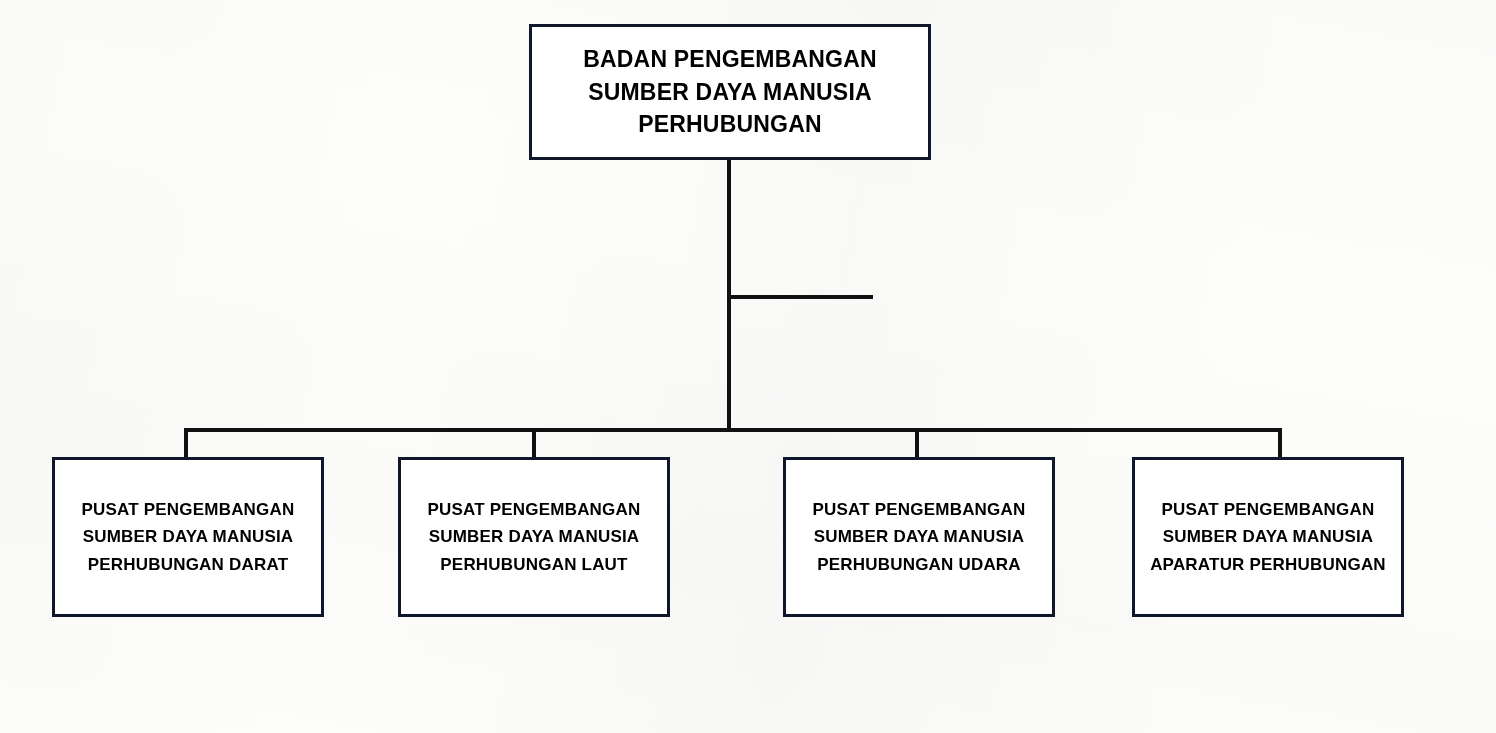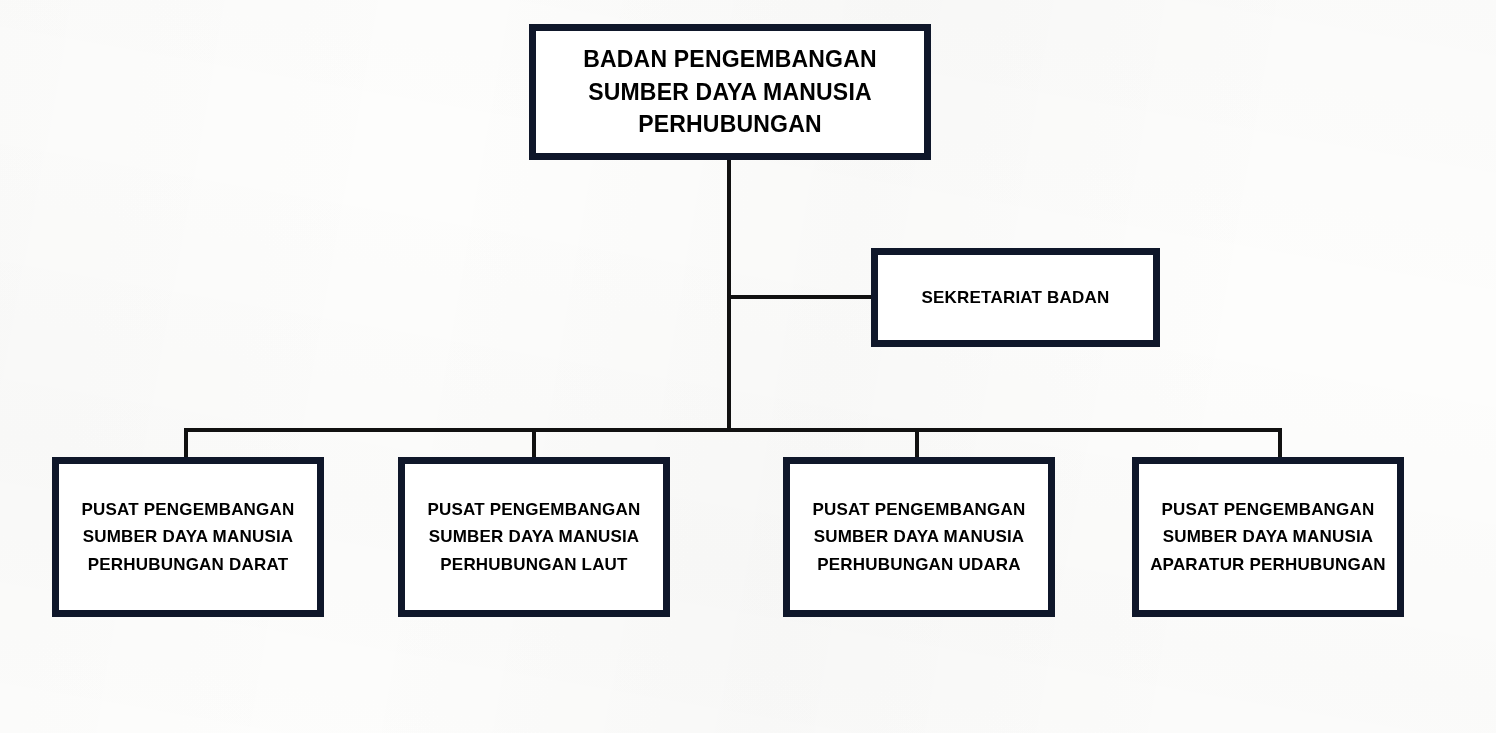--- a/index.html
+++ b/index.html
@@ -23,21 +23,21 @@
     position: absolute;
     inset: 0;
     background:
       linear-gradient(100deg, rgba(0,0,0,0.012) 0%, rgba(0,0,0,0) 28%, rgba(0,0,0,0.015) 55%, rgba(0,0,0,0) 82%),
       linear-gradient(190deg, rgba(0,0,0,0.010) 0%, rgba(0,0,0,0) 35%, rgba(0,0,0,0.012) 70%, rgba(0,0,0,0) 100%);
     pointer-events: none;
   }
   .node {
     position: absolute;
     box-sizing: border-box;
-    border: 7px solid #0f172a;
+    border: 3px solid #0f172a;
     background: #ffffff;
     display: flex;
     align-items: center;
     justify-content: center;
     text-align: center;
   }
   .node .node-label {
     display: block;
     white-space: pre-line;
     font-weight: 700;
@@ -130,23 +130,20 @@
   <div class="drop" id="drop-1"></div>
   <div class="drop" id="drop-2"></div>
   <div class="drop" id="drop-3"></div>
 
   <div class="node" id="node-root">
     <span class="node-label">BADAN PENGEMBANGAN
 SUMBER DAYA MANUSIA
 PERHUBUNGAN</span>
   </div>
 
-  <div class="node" id="node-secretariat">
-    <span class="node-label">SEKRETARIAT BADAN</span>
-  </div>
 
   <div class="node unit-node" id="node-unit-0">
     <span class="node-label">PUSAT PENGEMBANGAN
 SUMBER DAYA MANUSIA
 PERHUBUNGAN DARAT</span>
   </div>
   <div class="node unit-node" id="node-unit-1">
     <span class="node-label">PUSAT PENGEMBANGAN
 SUMBER DAYA MANUSIA
 PERHUBUNGAN LAUT</span>

